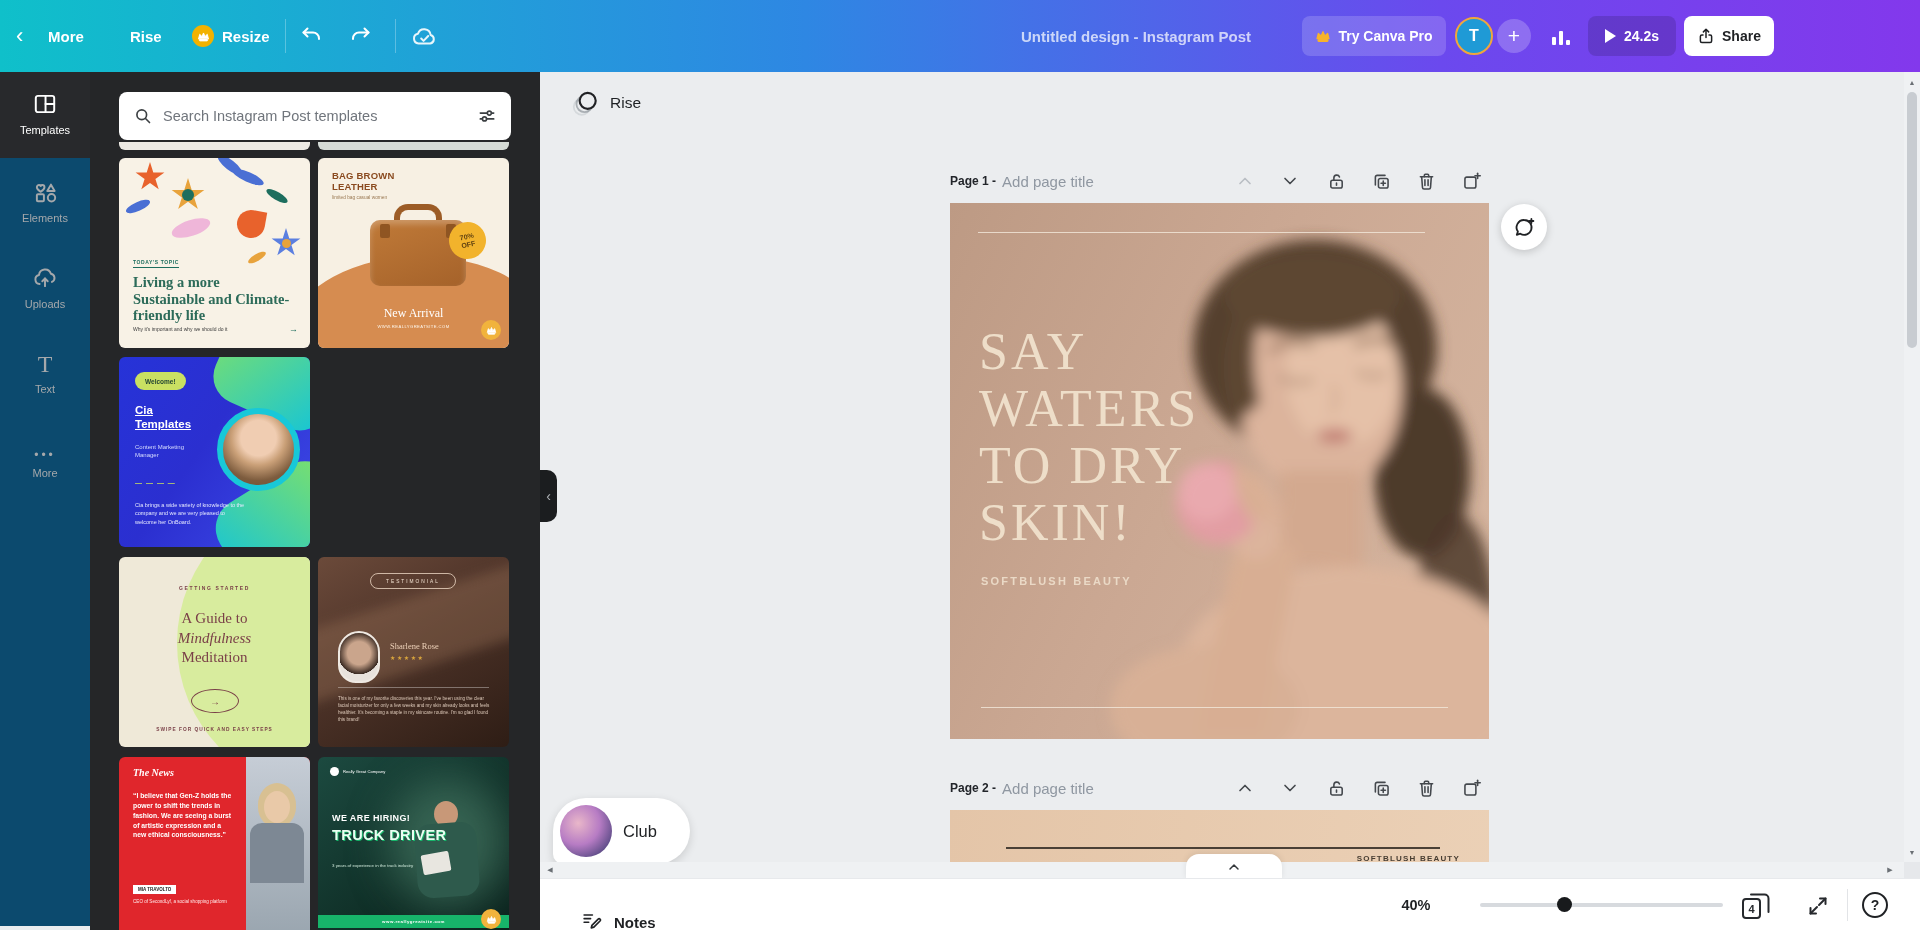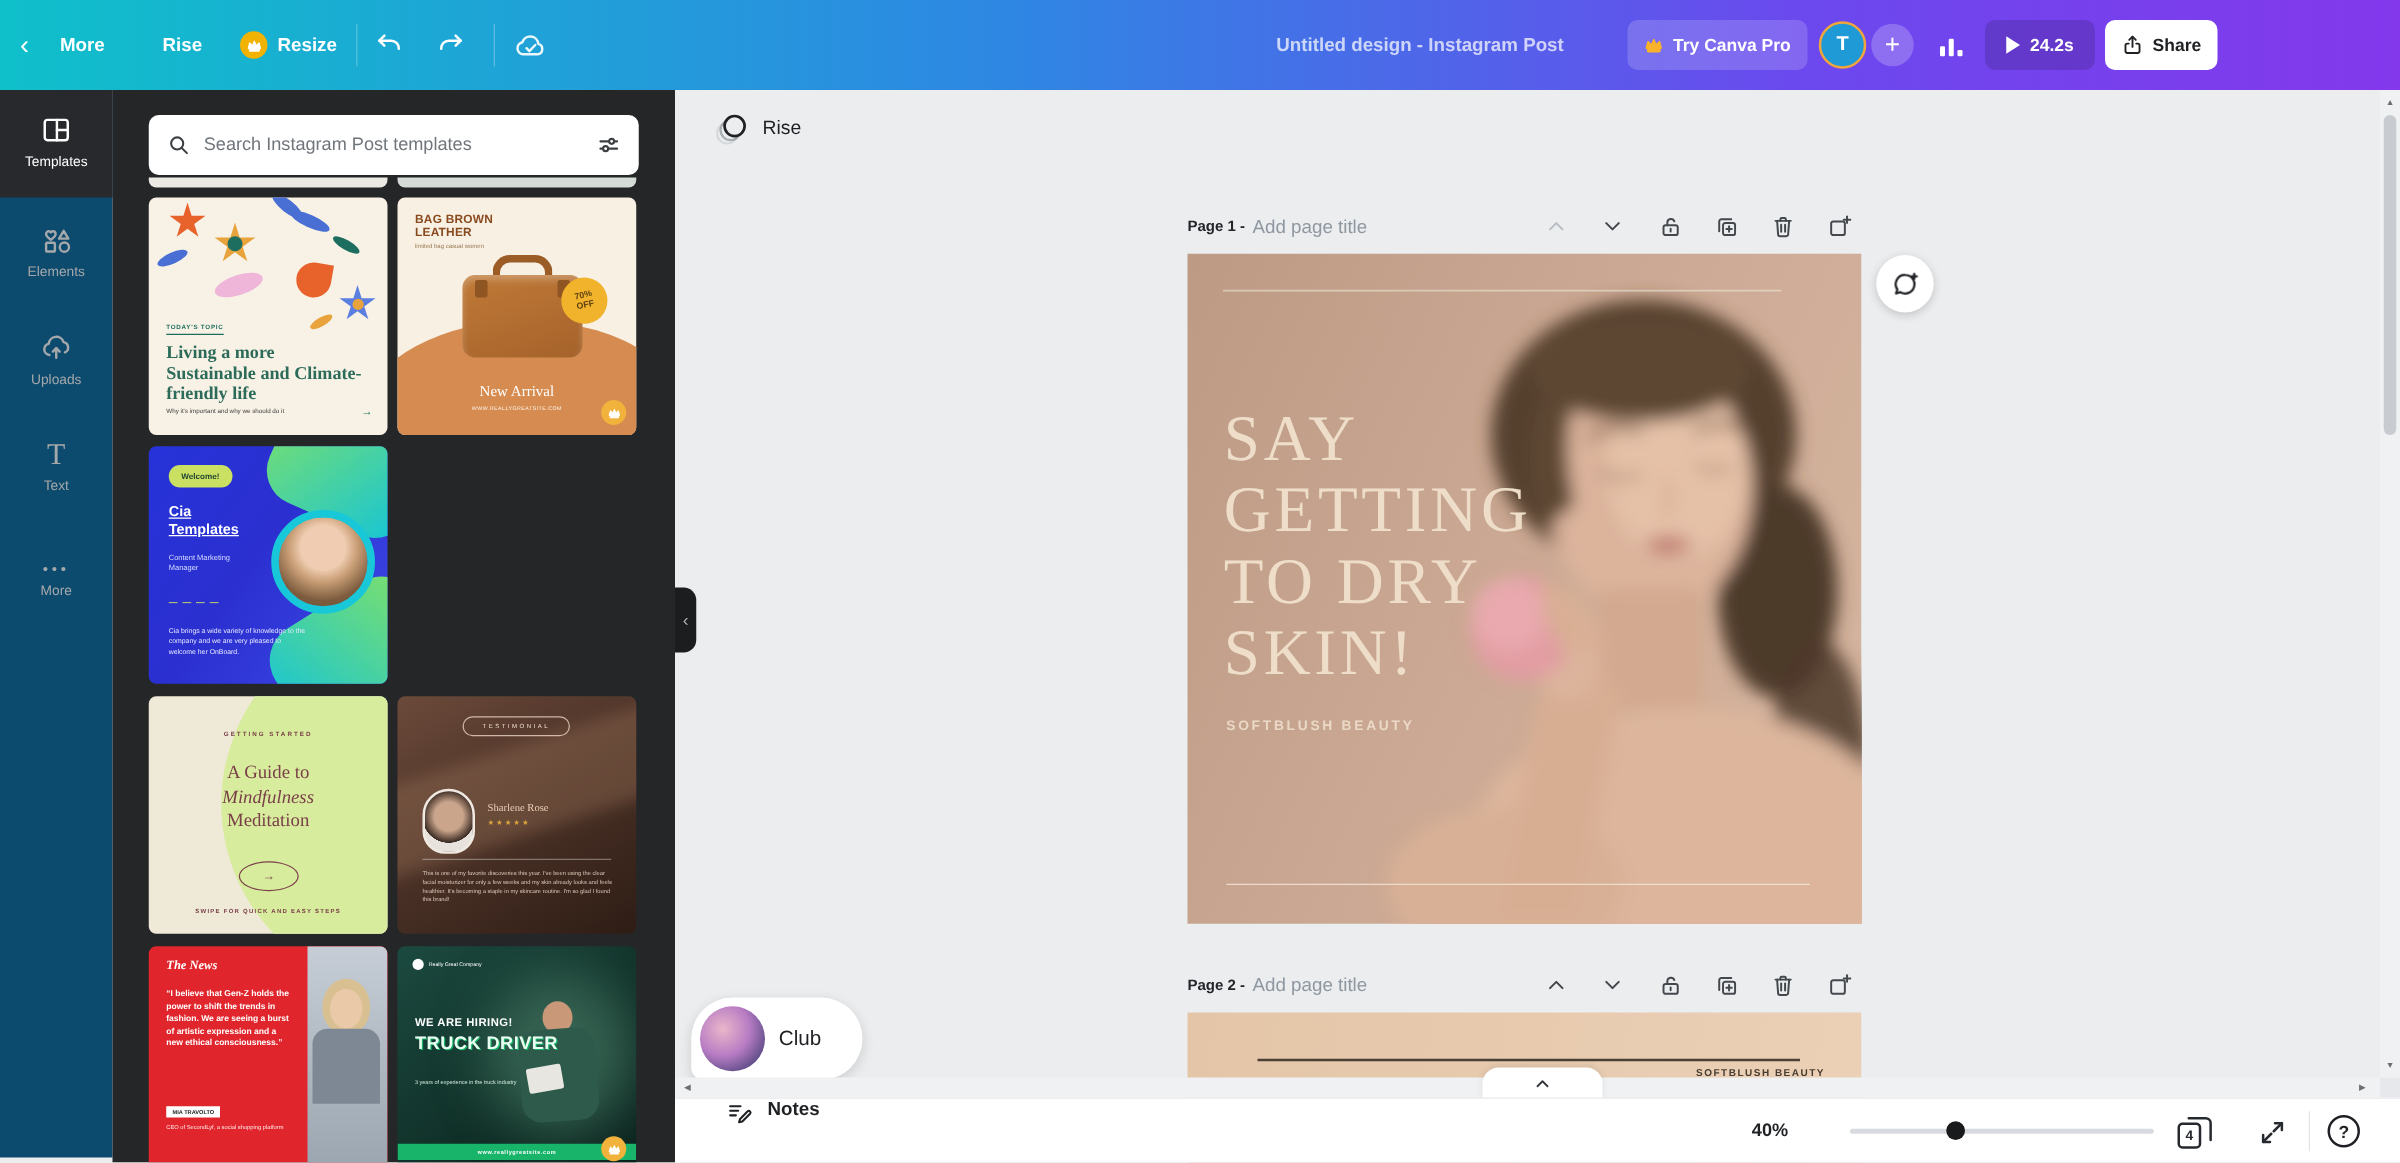--- a/index.html
+++ b/index.html
@@ -179,21 +179,21 @@
   
   #hscroll { position:absolute; left:0; top:790px; width:1380px; height:16px; background:#eff1f3; z-index:5; }
   #hscroll .arr { position:absolute; top:0; width:16px; height:16px; display:flex; align-items:center; justify-content:center; font-size:7px; color:#6a6f74; cursor:pointer; }
   #hcorner { position:absolute; left:1364px; top:790px; width:16px; height:16px; background:#e6e8eb; z-index:5; }
   #vscroll { position:absolute; left:1364px; top:0; width:16px; height:790px; background:#eff1f3; z-index:5; }
   #vscroll .arr { position:absolute; left:0; width:16px; height:16px; display:flex; align-items:center; justify-content:center; font-size:7px; color:#6a6f74; cursor:pointer; }
   #vthumb { position:absolute; left:3px; top:20px; width:10px; height:256px; background:#c8ccd1; border-radius:5px; cursor:pointer; }
 
   
   #bottombar { position:absolute; left:0; top:806px; width:1380px; height:52px; background:#fff; border-top:1px solid #e7e9ec; z-index:7; }
-  #notes { position:absolute; left:40px; top:0; height:52px; display:flex; align-items:flex-start; gap:12px; color:#1f2124; cursor:pointer; }
+  #notes { position:absolute; left:40px; top:0; height:52px; display:flex; align-items:flex-end; gap:12px; color:#1f2124; cursor:pointer; }
   #notes .lbl { font-size:15px; font-weight:600; }
   #zoom-pct { position:absolute; left:846px; top:0; height:52px; width:60px; display:flex; align-items:center; justify-content:center; font-size:14.5px; font-weight:600; color:#1f2124; cursor:pointer; }
   #slider-track { position:absolute; left:940px; top:24px; width:243px; height:4px; border-radius:2px; background:#d7dade; cursor:pointer; }
   #slider-knob { position:absolute; left:1017px; top:18px; width:15px; height:15px; border-radius:50%; background:#181a1c; cursor:grab; }
   #pages-ind { position:absolute; left:1202px; top:13px; width:30px; height:27px; cursor:pointer; }
   #pages-ind .front { position:absolute; left:0; bottom:0; width:19px; height:21px; background:#fff; border:2px solid #26292d; border-radius:4px;
     display:flex; align-items:center; justify-content:center; font-size:11px; font-weight:700; color:#26292d; }
   #expand-btn { position:absolute; left:1266px; top:15px; width:24px; height:24px; color:#26292d; cursor:pointer; }
   #bb-sep { position:absolute; left:1307px; top:10px; width:1px; height:32px; background:#e2e4e7; }
   #help-btn { position:absolute; left:1322px; top:13px; width:26px; height:26px; border:2px solid #1f2124; border-radius:50%;
@@ -528,21 +528,21 @@
           <path d="M330 174 q16 9 32 3" stroke="#8a6148" stroke-width="2.6" fill="none" stroke-linecap="round"></path>
           <path d="M408 169 q14 8 27 2" stroke="#8a6148" stroke-width="2.6" fill="none" stroke-linecap="round"></path>
           <path d="M383 182 q7 18 -2 27" stroke="#c1937a" stroke-width="2.6" fill="none" stroke-linecap="round"></path>
           <ellipse cx="385" cy="233" rx="17" ry="7.5" fill="#c47e74"></ellipse>
           <path d="M368 230 q16 12 34 3" stroke="#b97a70" stroke-width="3.5" fill="none" stroke-linecap="round"></path>
         </g>
       </svg>
       <div class="line" style="left:28px; top:29px; width:447px;"></div>
       <div id="p1-headline">
         <div>SAY</div>
-        <div>GETTING</div>
+        <div>WATERS</div>
         <div>TO DRY</div>
         <div>SKIN!</div>
       </div>
       <div id="p1-brand">SOFTBLUSH BEAUTY</div>
       <div class="line" style="left:31px; top:504px; width:467px;"></div>
     </div>
 
     <div id="comment-btn">
       <svg class="ic" width="24" height="24" viewBox="0 0 24 24">
           <path d="M12.2 5 a7.4 7.4 0 1 1 -3.9 13.7 L4.8 19.8 l1.1 -3.2 A7.4 7.4 0 0 1 12.2 5 Z"></path>

